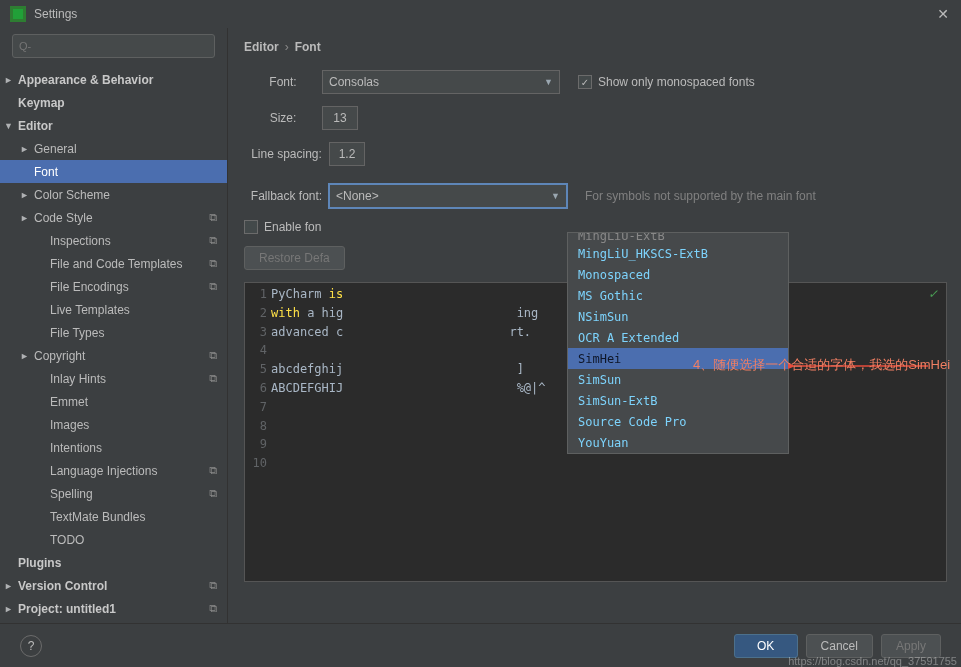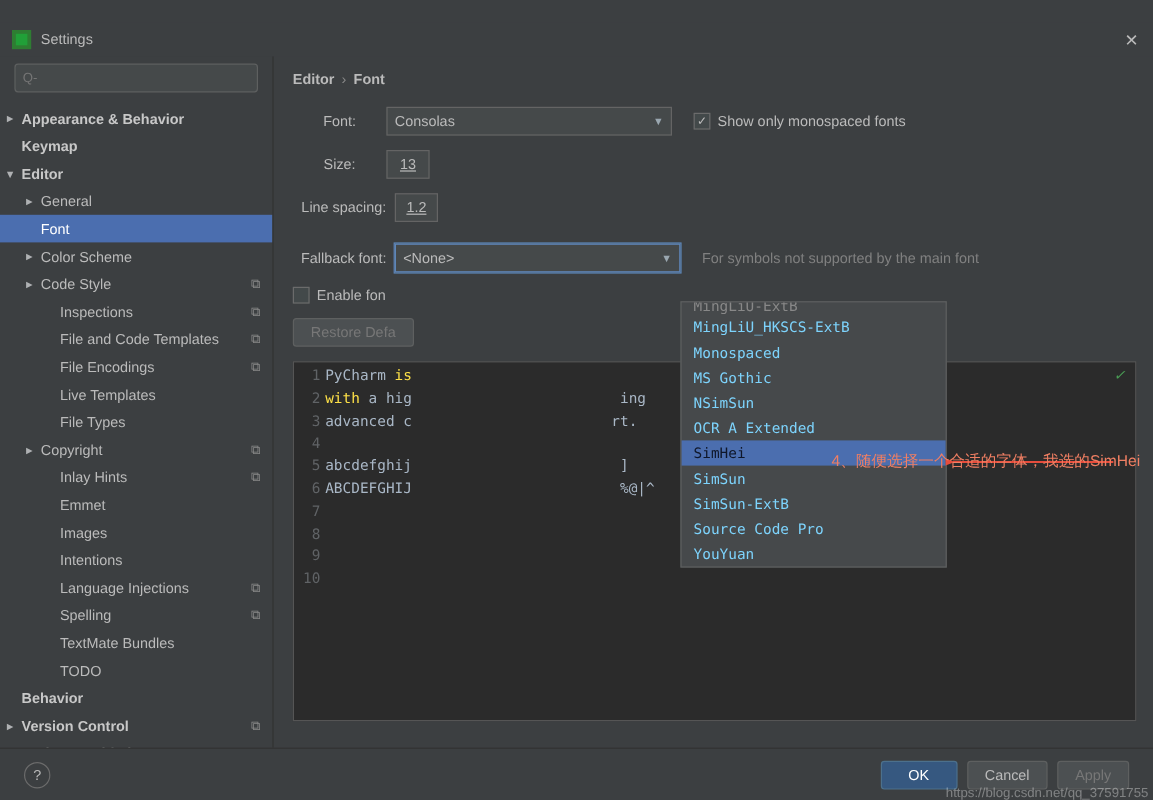--- a/index.html
+++ b/index.html
@@ -7,21 +7,20 @@
     font-family: "Segoe UI", Arial, sans-serif;
     font-size: 12px;
     color: #BBBBBB;
     background: #3C3F41;
     width: 961px; height: 667px;
     position: relative; overflow: hidden;
   }
   .titlebar {
     height: 28px; display: flex; align-items: center; padding: 0 10px;
     background: #3C3F41;
-    margin-top: 19px;
   }
   .titlebar .app-icon { width: 16px; height: 16px; background: #2E7D32; margin-right: 8px; display: flex; align-items: center; justify-content: center; }
   .titlebar .title { color: #BBBBBB; }
   .titlebar .close { margin-left: auto; color: #BBBBBB; font-size: 14px; cursor: pointer; width: 16px; text-align: center; }
   .main { display: flex; height: 600px; }
   .sidebar {
     width: 228px; border-right: 1px solid #323232; background: #3C3F41;
     display: flex; flex-direction: column;
   }
   .search-wrap { padding: 6px 12px; }
@@ -45,21 +44,21 @@
   .row .lbl { width: 78px; color: #BBBBBB; text-align: center; }
   .row .lbl.wide { width: 85px; }
   .combo, .numbox {
     background: #45494A; border: 1px solid #646464; color: #BBBBBB;
     height: 24px; padding: 0 6px; display: flex; align-items: center;
     position: relative;
   }
   .combo { width: 238px; justify-content: space-between; cursor: pointer; }
   .combo.focused { border-color: #5E86B8; box-shadow: 0 0 0 1px #5E86B8; }
   .combo .chev { color: #9aa7b0; font-size: 9px; }
-  .numbox { width: 36px; justify-content: center; text-decoration: underline; }
+  .numbox { width: 36px; justify-content: center; }
   .check { display: flex; align-items: center; gap: 6px; margin-left: 18px; }
   .check .box { width: 14px; height: 14px; background: #43494A; border: 1px solid #6B6B6B; display: flex; align-items: center; justify-content: center; color: #bbb; font-size: 10px; }
   .hint { color: #808080; margin-left: 18px; font-size: 12px; }
   .btn {
     height: 24px; padding: 0 14px; background: #4C5052; border: 1px solid #5E6060;
     color: #BBBBBB; display: inline-flex; align-items: center; cursor: pointer;
     border-radius: 3px;
   }
   .btn.primary { background: #365880; border-color: #4C708C; color: #fff; }
   .btn.disabled { color: #777; }
@@ -203,21 +202,21 @@
         <div class="node d2">
           <span class="arrow"></span>
           <span class="label">TextMate Bundles</span>
         </div>
         <div class="node d2">
           <span class="arrow"></span>
           <span class="label">TODO</span>
         </div>
         <div class="node d0 bold">
           <span class="arrow"></span>
-          <span class="label">Behavior</span>
+          <span class="label">Plugins</span>
         </div>
         <div class="node d0 bold">
           <span class="arrow">►</span>
           <span class="label">Version Control</span>
           <span class="copy">⧉</span>
         </div>
         <div class="node d0 bold">
           <span class="arrow">►</span>
           <span class="label">Project: untitled1</span>
           <span class="copy">⧉</span>

